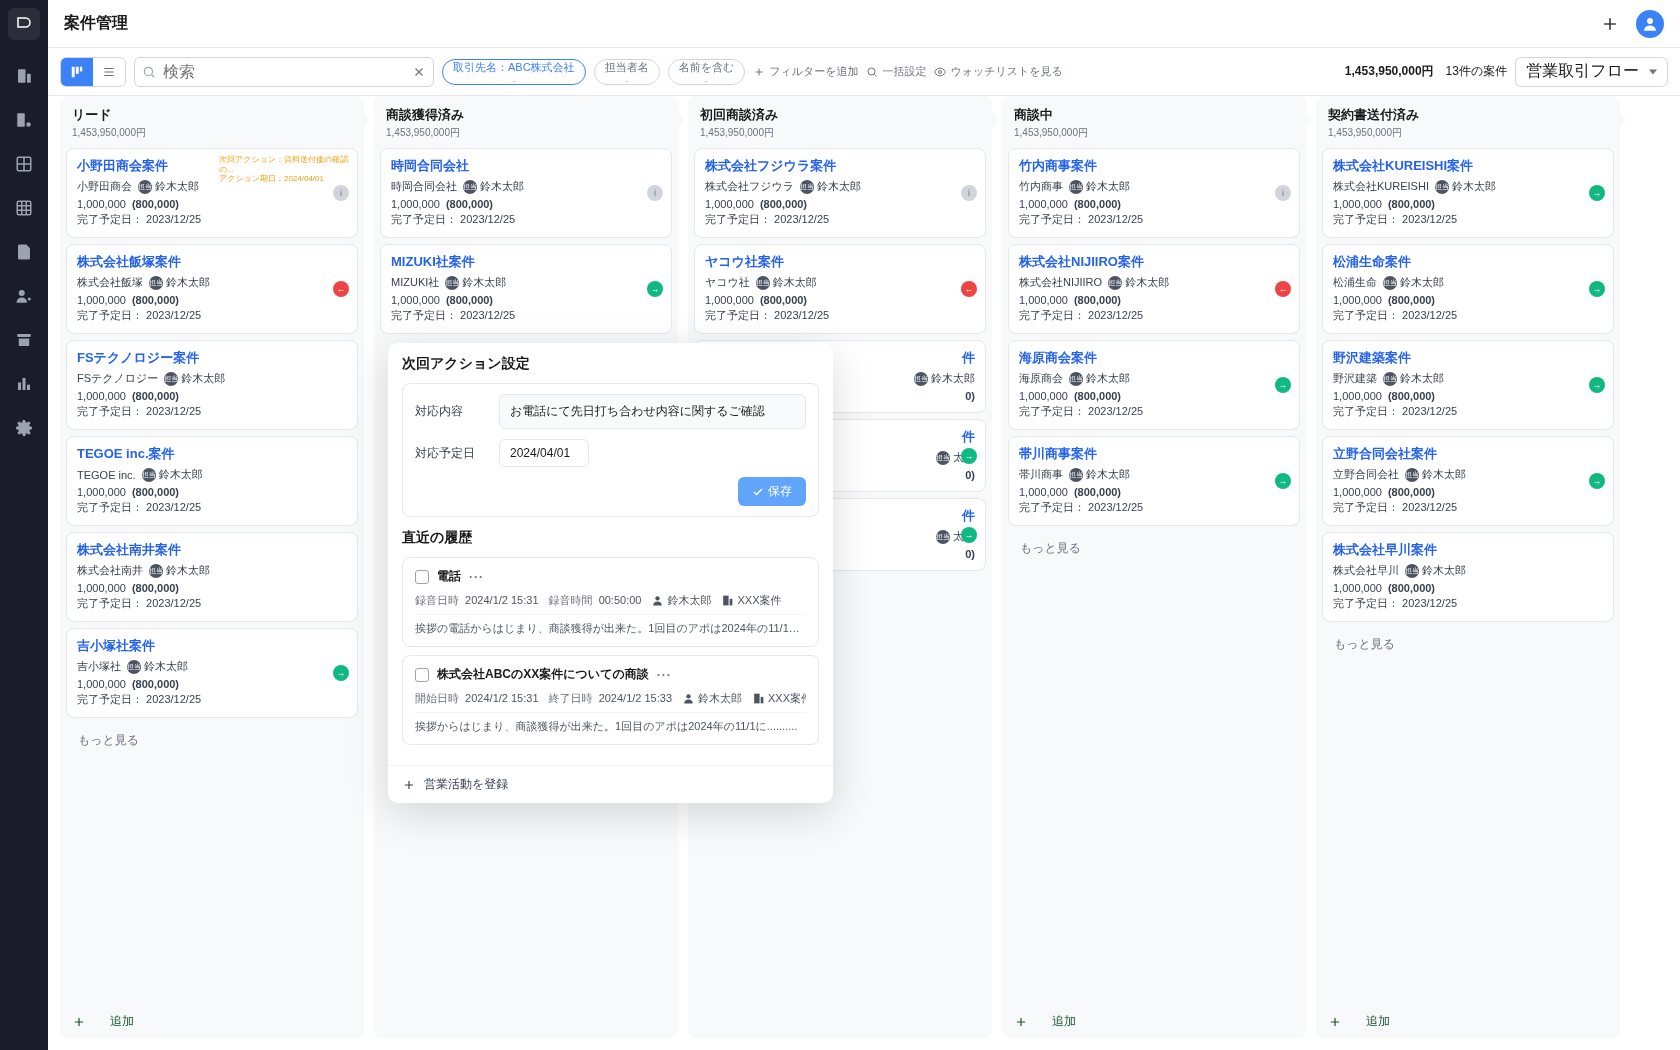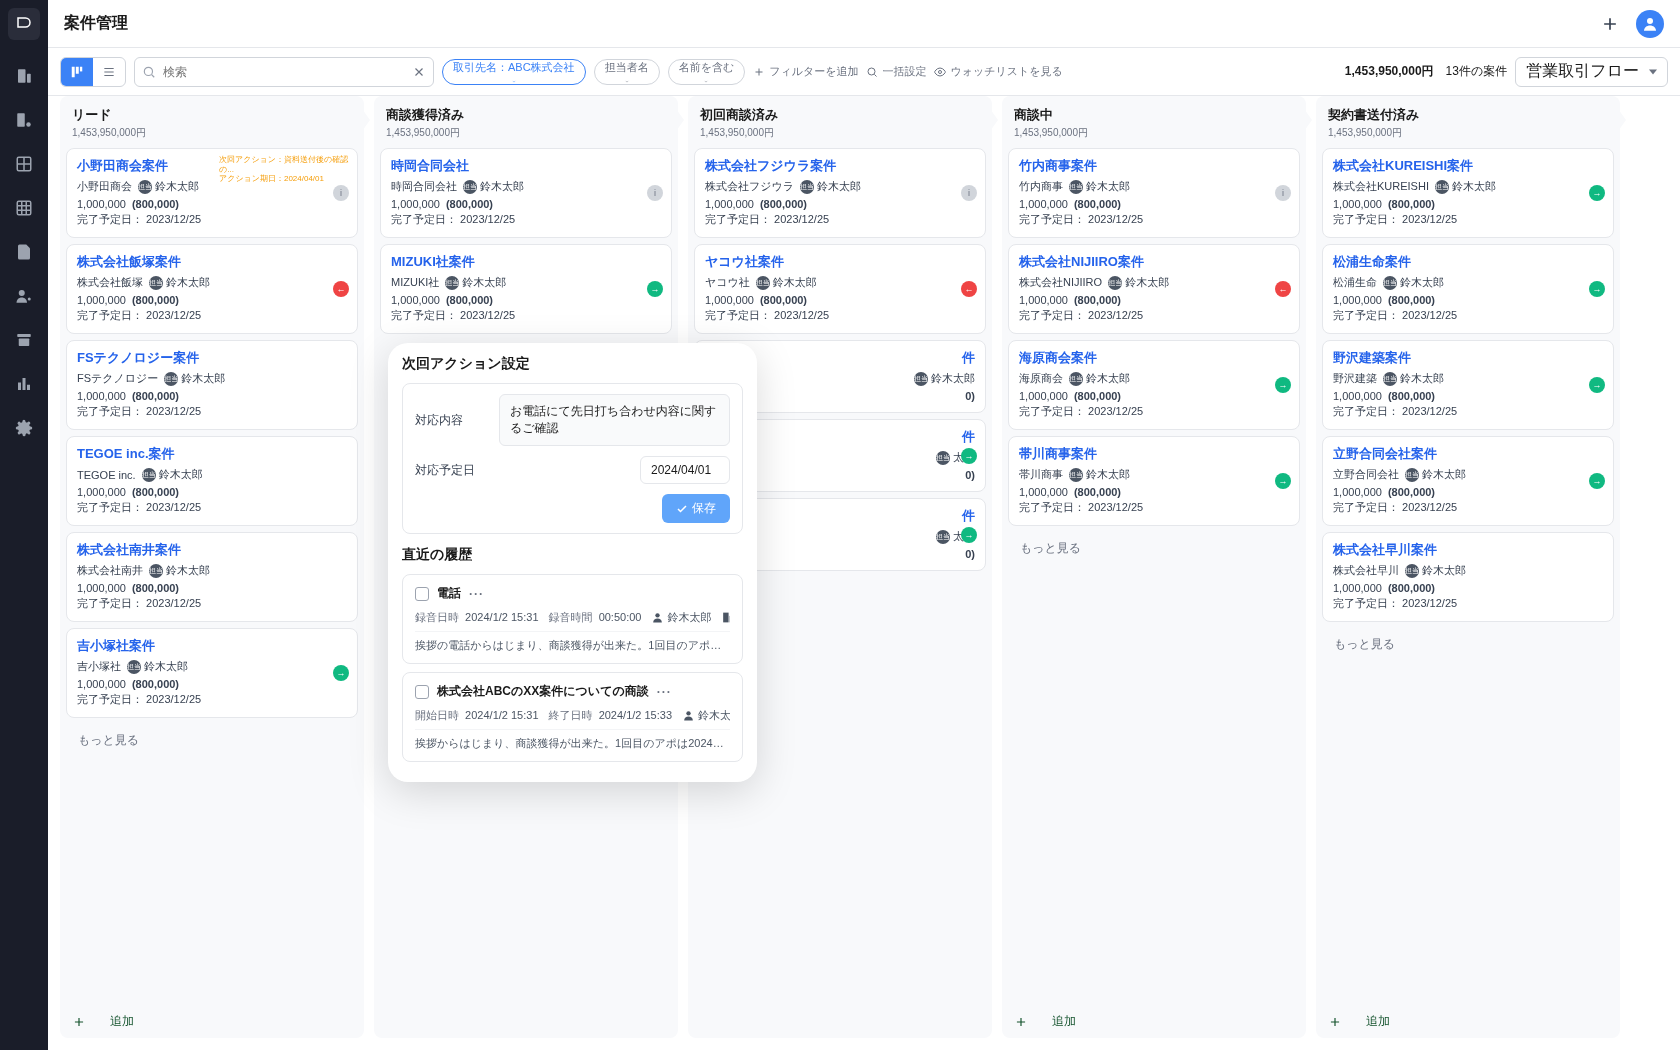--- a/index.html
+++ b/index.html
@@ -14,21 +14,21 @@
 .header-left { display: flex; align-items: center; gap: 8px; }
 .header-title { font-size: 16px; font-weight: 600; }
 .header-right { display: flex; align-items: center; gap: 12px; }
 .icon-btn { width: 28px; height: 28px; display: flex; align-items: center; justify-content: center; cursor: pointer; color: #374151; border-radius: 4px; }
 .avatar-circle { width: 28px; height: 28px; border-radius: 50%; background: #3b82f6; color: #fff; display: flex; align-items: center; justify-content: center; }
 .toolbar { height: 48px; border-bottom: 1px solid #e5e7eb; display: flex; align-items: center; padding: 0 12px; gap: 8px; font-size: 12px; }
 .view-toggle { display: flex; border: 1px solid #d1d5db; border-radius: 6px; overflow: hidden; }
 .view-toggle-btn { width: 32px; height: 28px; display: flex; align-items: center; justify-content: center; cursor: pointer; color: #6b7280; }
 .view-toggle-btn.active { background: #3b82f6; color: #fff; }
 .search-box { position: relative; width: 300px; }
-.search-input { width: 100%; height: 30px; border: 1px solid #d1d5db; border-radius: 6px; padding: 0 28px; font-size: 12px; }
+.search-input { width: 100%; height: 30px; border: 1px solid #d1d5db; border-radius: 6px; padding: 0 28px; font-size: 16px; }
 .search-icon { position: absolute; left: 8px; top: 50%; transform: translateY(-50%); color: #9ca3af; }
 .clear-icon { position: absolute; right: 8px; top: 50%; transform: translateY(-50%); color: #6b7280; cursor: pointer; }
 .chip { display: inline-flex; align-items: center; gap: 4px; height: 26px; padding: 0 10px; border: 1px solid #d1d5db; border-radius: 13px; font-size: 11px; color: #6b7280; cursor: pointer; white-space: nowrap; flex-direction: column; }
 .chip.active { border-color: #3b82f6; color: #3b82f6; }
 .chip svg { width: 10px; height: 10px; }
 .text-btn { display: inline-flex; align-items: center; gap: 4px; font-size: 11px; color: #6b7280; cursor: pointer; white-space: nowrap; }
 .text-btn svg { width: 12px; height: 12px; }
 .toolbar-spacer { flex: 1; }
 .toolbar-summary { display: flex; align-items: center; gap: 12px; font-size: 12px; }
 .toolbar-summary .amount { font-weight: 600; }
@@ -52,25 +52,25 @@
 .card-row .num { font-weight: 400; }
 .card-row .paren { font-weight: 600; margin-left: 6px; }
 .card-corner { position: absolute; right: 8px; top: 50%; transform: translateY(-50%); width: 16px; height: 16px; }
 .dot { width: 16px; height: 16px; border-radius: 50%; display: flex; align-items: center; justify-content: center; color: #fff; font-size: 9px; }
 .dot.green { background: #10b981; }
 .dot.red { background: #ef4444; }
 .dot.gray { background: #d1d5db; color: #6b7280; }
 .card-note { position: absolute; right: 8px; top: 6px; font-size: 8px; color: #f59e0b; text-align: left; line-height: 1.2; max-width: 130px; }
 .more-link { padding: 8px 12px; font-size: 12px; color: #6b7280; cursor: pointer; }
 .add-link { padding: 8px 12px; font-size: 12px; color: #14532d; cursor: pointer; display: flex; align-items: center; gap: 24px; }
-.popover { position: absolute; left: 340px; top: 247px; width: 369px; background: #fff; border-radius: 20px; box-shadow: 0 10px 40px rgba(0,0,0,.15); z-index: 100; }
+.popover { position: absolute; left: 340px; top: 247px; width: 445px; background: #fff; border-radius: 10px; box-shadow: 0 10px 40px rgba(0,0,0,.15); z-index: 100; }
 .popover-section { padding: 12px 14px; }
 .popover-title { font-size: 14px; font-weight: 600; margin-bottom: 10px; }
 .popover-form { border: 1px solid #e5e7eb; border-radius: 8px; padding: 10px 12px; }
-.form-row { display: flex; align-items: center; gap: 12px; margin-bottom: 10px; font-size: 12px; justify-content: space-between; }
+.form-row { display: flex; align-items: center; gap: 12px; margin-bottom: 10px; font-size: 12px; }
 .form-row label { width: 72px; color: #374151; flex-shrink: 0; }
 .form-input { flex: 1; border: 1px solid #e5e7eb; border-radius: 6px; padding: 8px 10px; font-size: 12px; background: #f9fafb; }
 .form-date { width: 90px; border: 1px solid #e5e7eb; border-radius: 6px; padding: 6px 10px; font-size: 12px; background: #fff; }
 .btn-save { float: right; background: #60a5fa; color: #fff; border: none; border-radius: 6px; padding: 6px 14px; font-size: 12px; cursor: pointer; display: inline-flex; align-items: center; gap: 4px; }
 .btn-save svg { width: 12px; height: 12px; }
 .clearfix::after { content: ""; display: table; clear: both; }
 .history-item { border: 1px solid #e5e7eb; border-radius: 8px; padding: 10px 12px; margin-bottom: 8px; font-size: 12px; }
 .history-head { display: flex; align-items: center; gap: 8px; justify-content: flex-start; margin-bottom: 8px; }
 .history-head-left { display: flex; align-items: center; gap: 8px; }
 .checkbox { width: 14px; height: 14px; border: 1.5px solid #9ca3af; border-radius: 3px; }
@@ -712,16 +712,22 @@
                     </svg>鈴木太郎</span>
       <span class="history-meta-icon"><svg viewBox="0 0 24 24" width="13" height="13" fill="currentColor">
                       <rect x="4" y="3" width="10" height="18"></rect>
                       <rect x="16" y="9" width="5" height="12"></rect>
                     </svg>XXX案件</span>
     </div>
     <div class="history-body">挨拶からはじまり、商談獲得が出来た。1回目のアポは2024年の11/1に..........</div>
   </div>
             </div>
         </div>
+        <div class="popover-footer">
+          <svg viewBox="0 0 24 24" width="14" height="14" fill="none" stroke="currentColor" stroke-width="2">
+              <path d="M12 5v14M5 12h14"></path>
+            </svg>
+          <span>営業活動を登録</span>
+        </div>
       </div>
     </div>
   </div>
 </div>
 
 </body></html>

